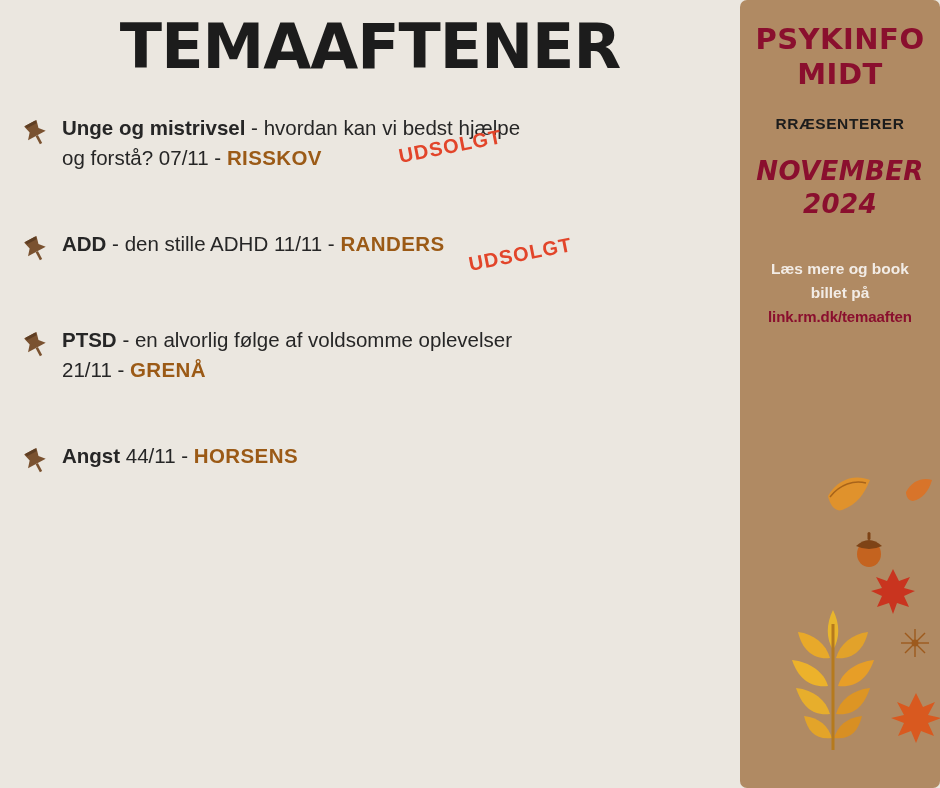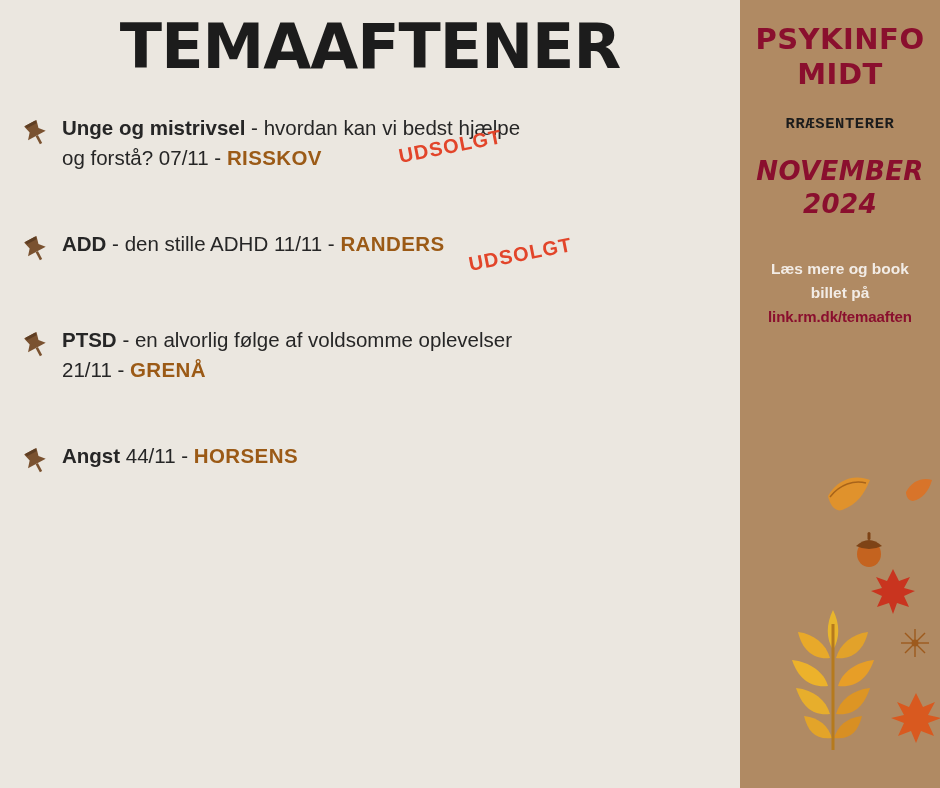--- a/index.html
+++ b/index.html
@@ -82,34 +82,35 @@
   .sold-1 { left: 382px; top: 22px; }
   .sold-2 { left: 452px; top: 14px; }
 
   
   .right {
     position: relative;
     width: 200px;
     height: 788px;
     background: #b08a63;
     overflow: hidden;
+    border-radius: 7px;
   }
   .brand {
     text-align: center;
     font-family: "DejaVu Sans", sans-serif;
     font-weight: bold;
     color: #8a0f2e;
     font-size: 29px;
     line-height: 1.22;
     padding-top: 22px;
     letter-spacing: 0.5px;
   }
   .presents {
     text-align: center;
-    font-family: Liberation Mono, monospace;
+    font-family: Liberation Sans, sans-serif;
     font-weight: bold;
     color: #1c1c1c;
     font-size: 15.5px;
     letter-spacing: 0.6px;
     margin-top: 22px;
   }
   .month {
     text-align: center;
     font-family: "DejaVu Sans", sans-serif;
     font-weight: bold;

